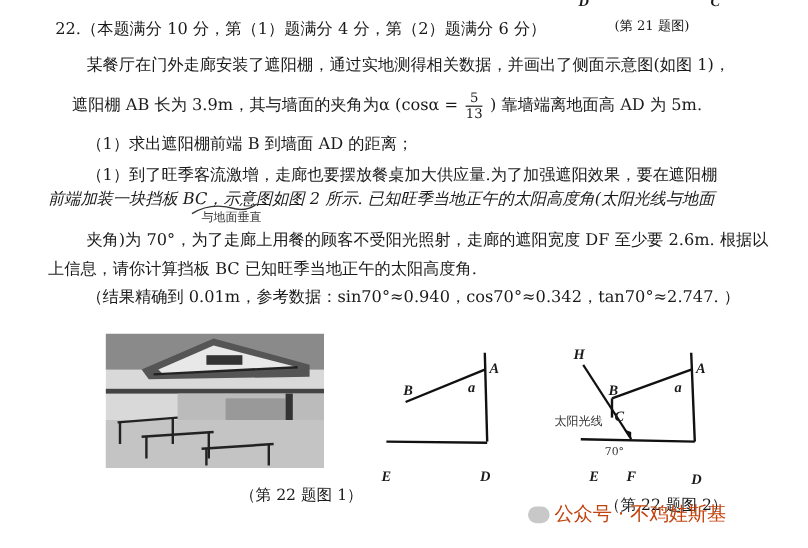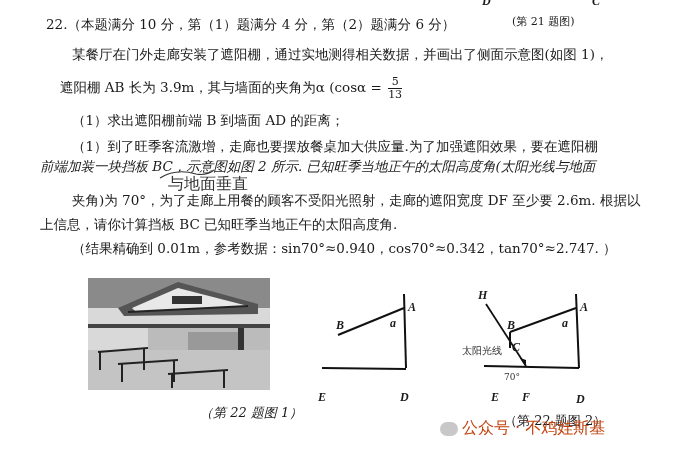--- a/index.html
+++ b/index.html
@@ -23,25 +23,26 @@
 <div class="lbl" style="left:592px;top:-6px;">C</div>
 <div class="abs small" style="left:512px;top:14px;">(第 21 题图)</div>
 
 <div class="abs t" style="left:46px;top:16px;">
   <span>22.</span><span>（本题满分 10 分，第（1）题满分 4 分，第（2）题满分 6 分）</span>
 </div>
 <div class="abs t" style="left:72px;top:46px;">某餐厅在门外走廊安装了遮阳棚，通过实地测得相关数据，并画出了侧面示意图(如图 1)，</div>
 <div class="abs t" style="left:44px;top:76px;margin-left:16px;">
   <span>遮阳棚 AB 长为 3.9m，其与墙面的夹角为α (cosα =</span>
   <span class="frac"><span class="num">5</span><span>13</span></span>
+  <span>)  靠墙端离地面高 AD 为 5m.</span>
 </div>
 <div class="abs t" style="left:72px;top:112px;">（1）求出遮阳棚前端 B 到墙面 AD 的距离；</div>
 <div class="abs t" style="left:72px;top:138px;">（1）到了旺季客流激增，走廊也要摆放餐桌加大供应量.为了加强遮阳效果，要在遮阳棚</div>
 <div class="abs t" style="left:40px;top:158px;font-style:italic;">前端加装一块挡板 BC，示意图如图 2 所示. 已知旺季当地正午的太阳高度角(太阳光线与地面</div>
-<div class="abs ann" style="left:168px;top:174px;font-size:16px;">与地面垂直</div>
+<div class="abs ann" style="left:168px;top:174px;font-size:10px;">与地面垂直</div>
 <svg class="abs" width="80" height="20" style="left:156px;top:164px;">
   <path d="M4 14 Q20 4 40 10 Q50 12 58 6" stroke="#333" fill="none" stroke-width="1.2"></path>
 </svg>
 <div class="abs t" style="left:40px;top:192px;margin-left:32px;">夹角)为 70°，为了走廊上用餐的顾客不受阳光照射，走廊的遮阳宽度 DF 至少要 2.6m. 根据以</div>
 <div class="abs t" style="left:40px;top:216px;">上信息，请你计算挡板 BC 已知旺季当地正午的太阳高度角.</div>
 <div class="abs t" style="left:72px;top:240px;">（结果精确到 0.01m，参考数据：sin70°≈0.940，cos70°≈0.342，tan70°≈2.747. ）</div>
 
 <svg class="photo" viewBox="0 0 182 112">
   <rect x="0" y="0" width="182" height="112" fill="#d9d9d9"></rect>
   <rect x="0" y="0" width="182" height="30" fill="#8a8a8a"></rect>
@@ -59,21 +60,21 @@
       <line x1="12" y1="74" x2="12" y2="92"></line>
       <line x1="56" y1="70" x2="56" y2="92"></line>
     <line x1="30" y1="86" x2="90" y2="82"></line>
       <line x1="34" y1="86" x2="34" y2="104"></line>
       <line x1="86" y1="82" x2="86" y2="104"></line>
     <line x1="80" y1="96" x2="140" y2="92"></line>
       <line x1="84" y1="96" x2="84" y2="110"></line>
       <line x1="136" y1="92" x2="136" y2="110"></line>
   </g>
 </svg>
-<div class="abs small" style="left:200px;top:404px;font-size:13px;font-style:italic;">（第 22 题图 1）</div>
+<div class="abs small" style="left:200px;top:404px;font-size:13px;">（第 22 题图 1）</div>
 
 <svg class="abs" width="120" height="110" style="left:320px;top:290px;">
   <line x1="84" y1="4" x2="86" y2="78" stroke="#111" stroke-width="2"></line>
   <line x1="84" y1="18" x2="18" y2="45" stroke="#111" stroke-width="2"></line>
   <line x1="2" y1="78" x2="86" y2="79" stroke="#111" stroke-width="2"></line>
 </svg>
 <div class="lbl" style="left:408px;top:300px;">A</div>
 <div class="lbl" style="left:336px;top:318px;">B</div>
 <div class="lbl" style="left:390px;top:316px;">a</div>
 <div class="lbl" style="left:318px;top:390px;">E</div>

